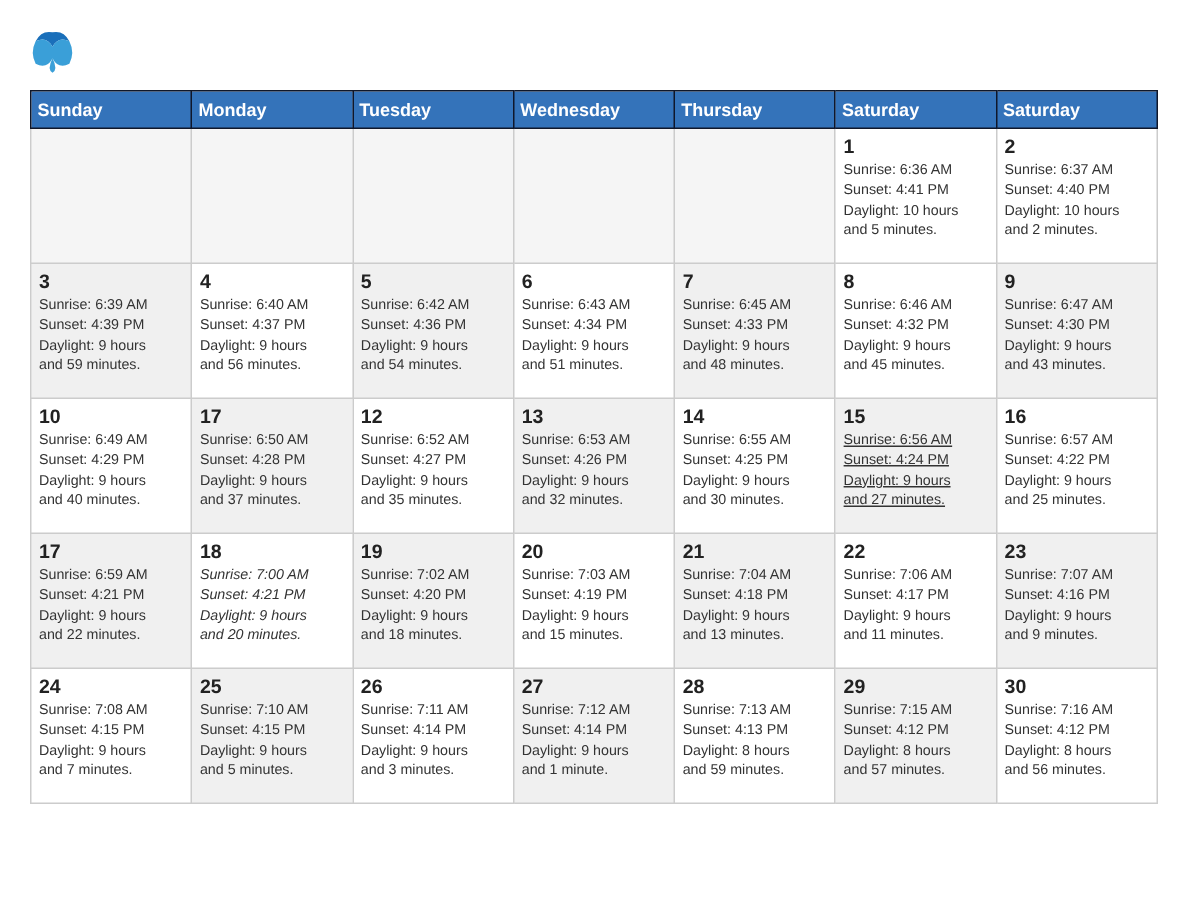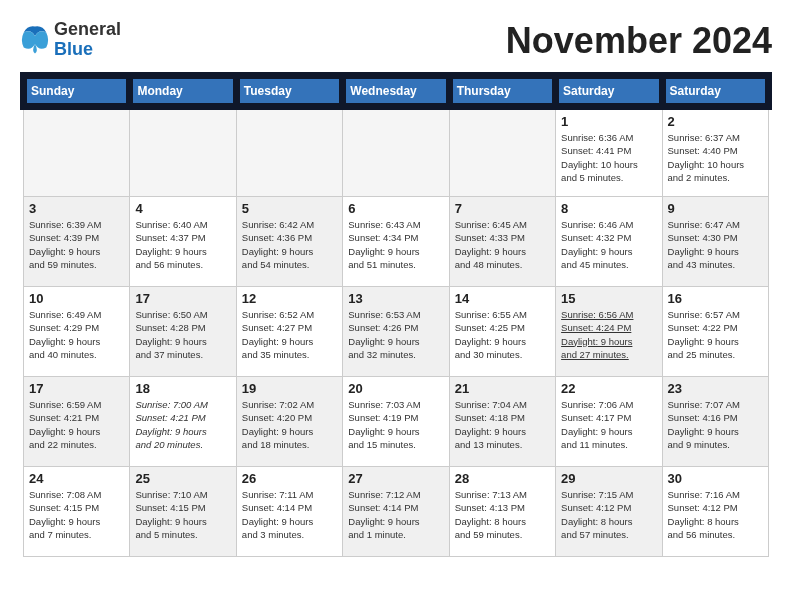--- a/index.html
+++ b/index.html
@@ -47,21 +47,21 @@
       border-collapse: collapse;
       table-layout: fixed;
     }
     th {
       background-color: #3473ba;
       color: #fff;
       font-size: 12px;
       font-weight: bold;
       padding: 5px 4px;
       text-align: left;
-      border: 7px solid #0f172a;
+      border: 1px solid #0f172a;
     }
     td {
       vertical-align: top;
       border: 1px solid #ccc;
       padding: 4px 5px;
       font-size: 10px;
       color: #333;
       height: 90px;
       background: #fff;
     }
@@ -87,27 +87,22 @@
 </head>
 <body>
 
 <div class="header-section">
   <div class="logo">
     <svg class="logo-icon" viewBox="0 0 40 40">
       <rect width="40" height="40" rx="4" fill="white"></rect>
       <path d="M5 10 Q15 5 20 15 Q25 5 35 10 Q30 0 20 2 Q10 0 5 10Z" fill="#1a6fba"></path>
       <path d="M20 15 Q25 5 35 10 Q40 20 35 30 Q25 35 20 25 Q25 35 20 38 Q15 35 20 25 Q15 35 5 30 Q0 20 5 10 Q15 5 20 15Z" fill="#3a9fd8"></path>
     </svg>
-    <div class="logo-text">
-      <span style="font-size:18px;font-weight:bold;color:#333;">General</span>
-      <span style="font-size:18px;font-weight:bold;color:#1a6fba;">Blue</span>
-    </div>
   </div>
   <div class="title-section">
-    <div class="month-title">November 2024</div>
   </div>
 </div>
 
 <table>
   <thead>
     <tr>
     <th>Sunday</th>
         <th>Monday</th>
         <th>Tuesday</th>
         <th>Wednesday</th>

